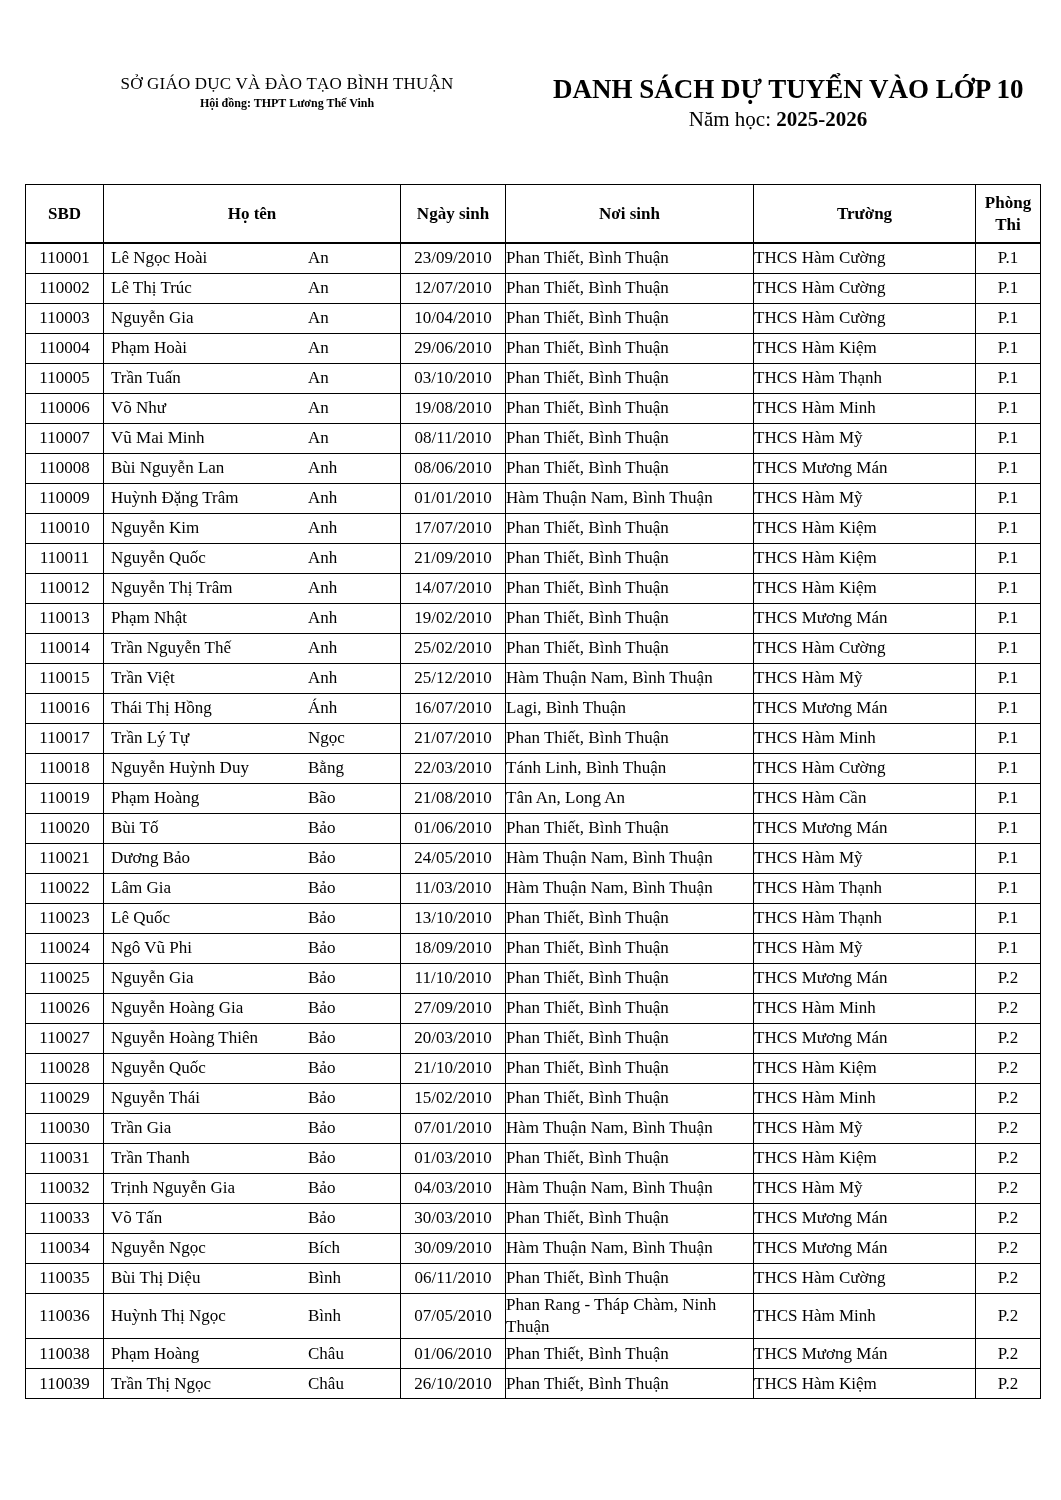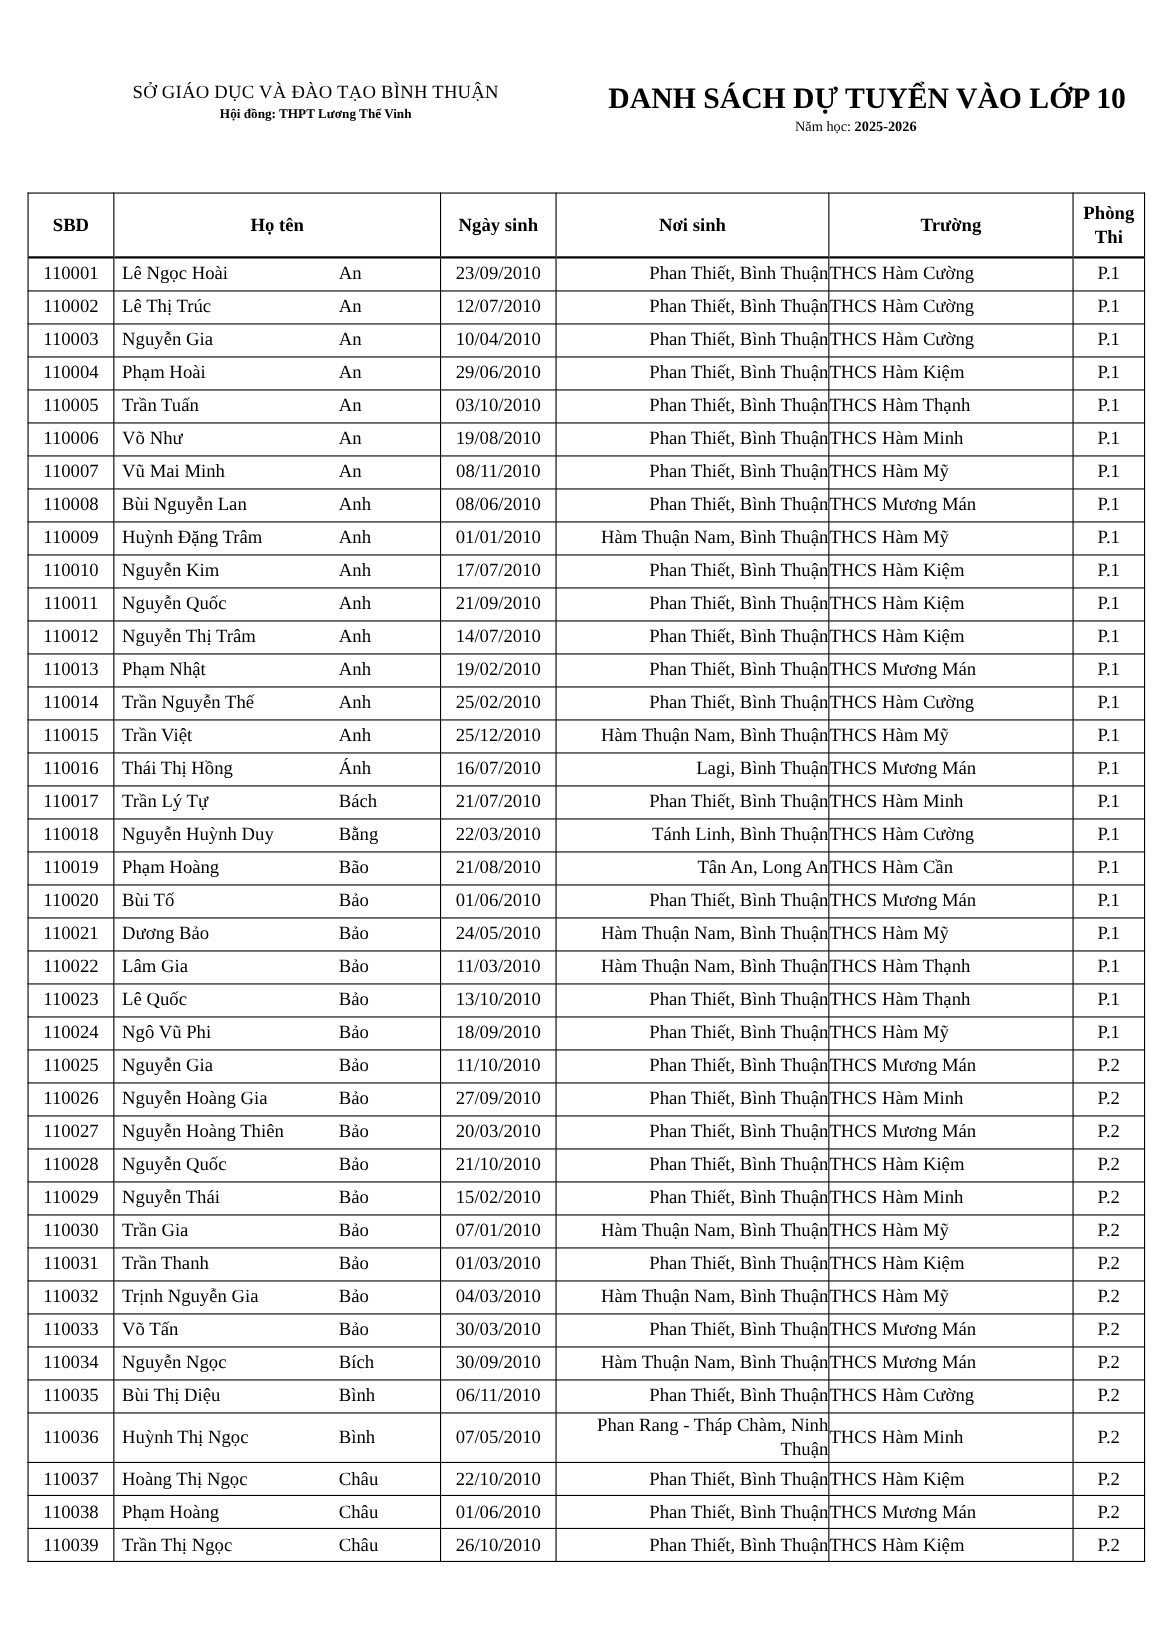--- a/index.html
+++ b/index.html
@@ -38,21 +38,21 @@
   .title-block {
     width: 450px;
     text-align: center;
   }
   .doc-title {
     font-size: 27px;
     font-weight: bold;
     white-space: nowrap;
   }
   .doc-subtitle {
-    font-size: 13px;
+    font-size: 21px;
     margin-top: 2px;
   }
   .doc-subtitle .year {
     font-weight: bold;
   }
   table.student-table {
     border-collapse: collapse;
     table-layout: fixed;
     width: 1015px;
     margin: 52px 0 0 25px;
@@ -73,21 +73,21 @@
     border: 1px solid #000;
     font-size: 17px;
     height: 29px;
     vertical-align: middle;
     padding: 0;
     line-height: 1.3;
   }
   .td-sbd   { text-align: center; }
   .td-dob   { text-align: center; }
   .td-room  { text-align: center; }
-  .td-pob   { text-align: right; padding: 2px 4px 2px 7px; }
+  .td-pob   { text-align: left; padding: 2px 4px 2px 7px; }
   .td-school{ text-align: left; padding-left: 7px; }
   .name-wrap {
     display: flex;
     align-items: center;
     padding-left: 7px;
   }
   .name-wrap .ho  { flex: 1; text-align: left; }
   .name-wrap .ten { width: 92px; text-align: left; }
 </style>
 </head>
@@ -330,21 +330,21 @@
         <td class="td-dob">16/07/2010</td>
         <td class="td-pob">Lagi, Bình Thuận</td>
         <td class="td-school">THCS Mương Mán</td>
         <td class="td-room">P.1</td>
       </tr>
       <tr>
         <td class="td-sbd">110017</td>
         <td class="td-name">
           <div class="name-wrap">
             <span class="ho">Trần Lý Tự</span>
-            <span class="ten">Bách</span>
+            <span class="ten">Ngọc</span>
           </div>
         </td>
         <td class="td-dob">21/07/2010</td>
         <td class="td-pob">Phan Thiết, Bình Thuận</td>
         <td class="td-school">THCS Hàm Minh</td>
         <td class="td-room">P.1</td>
       </tr>
       <tr>
         <td class="td-sbd">110018</td>
         <td class="td-name">
@@ -583,33 +583,20 @@
         <td class="td-sbd">110036</td>
         <td class="td-name">
           <div class="name-wrap">
             <span class="ho">Huỳnh Thị Ngọc</span>
             <span class="ten">Bình</span>
           </div>
         </td>
         <td class="td-dob">07/05/2010</td>
         <td class="td-pob">Phan Rang - Tháp Chàm, Ninh Thuận</td>
         <td class="td-school">THCS Hàm Minh</td>
-        <td class="td-room">P.2</td>
-      </tr>
-      <tr>
-        <td class="td-sbd">110037</td>
-        <td class="td-name">
-          <div class="name-wrap">
-            <span class="ho">Hoàng Thị Ngọc</span>
-            <span class="ten">Châu</span>
-          </div>
-        </td>
-        <td class="td-dob">22/10/2010</td>
-        <td class="td-pob">Phan Thiết, Bình Thuận</td>
-        <td class="td-school">THCS Hàm Kiệm</td>
         <td class="td-room">P.2</td>
       </tr>
       <tr>
         <td class="td-sbd">110038</td>
         <td class="td-name">
           <div class="name-wrap">
             <span class="ho">Phạm Hoàng</span>
             <span class="ten">Châu</span>
           </div>
         </td>

